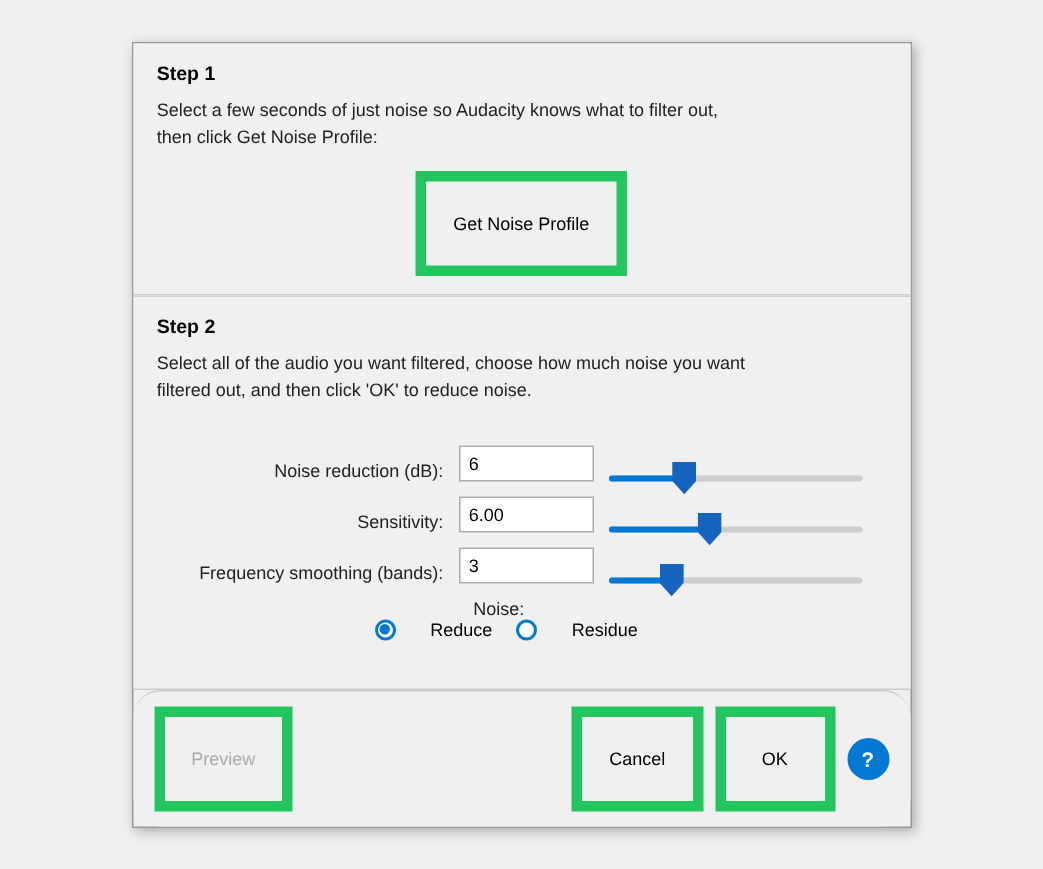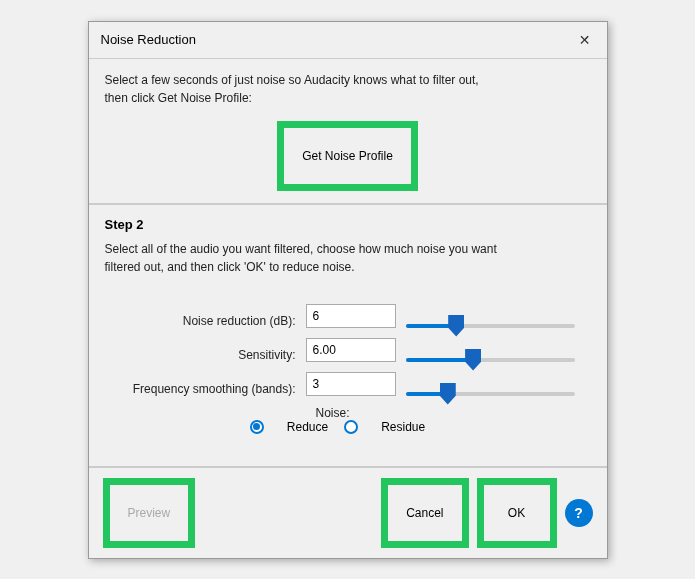--- a/index.html
+++ b/index.html
@@ -173,20 +173,21 @@
       border-radius: 50%;
       background: #0078d4;
     }
     .footer-bar {
       display: flex;
       align-items: center;
       padding: 10px 14px;
       border-top: 1px solid #ccc;
       gap: 8px;
       background: #f0f0f0;
+      border-radius: 18px;
     }
     .footer-bar .btn-preview {
       min-width: 80px;
     }
     .footer-bar .spacer {
       flex: 1;
     }
     .help-btn {
       width: 28px;
       height: 28px;
@@ -200,28 +201,25 @@
       display: flex;
       align-items: center;
       justify-content: center;
     }
   </style>
 </head>
 <body>
 
 <div class="dialog">
 
-  <div class="title-bar">
-    <span class="title-bar-text">Noise Reduction</span>
-    <button class="close-btn">✕</button>
-  </div>
 
   <div class="dialog-body">
 
     <div class="step-section">
+      <div class="step-title">Step 1</div>
       <div class="step-desc" style="white-space:pre-line;">Select a few seconds of just noise so Audacity knows what to filter out,
 then click Get Noise Profile:</div>
       <div class="btn-center">
         <button class="btn">Get Noise Profile</button>
       </div>
     </div>
 
     <div class="step-section">
       <div class="step-title">Step 2</div>
       <div class="step-desc" style="white-space:pre-line;">Select all of the audio you want filtered, choose how much noise you want

